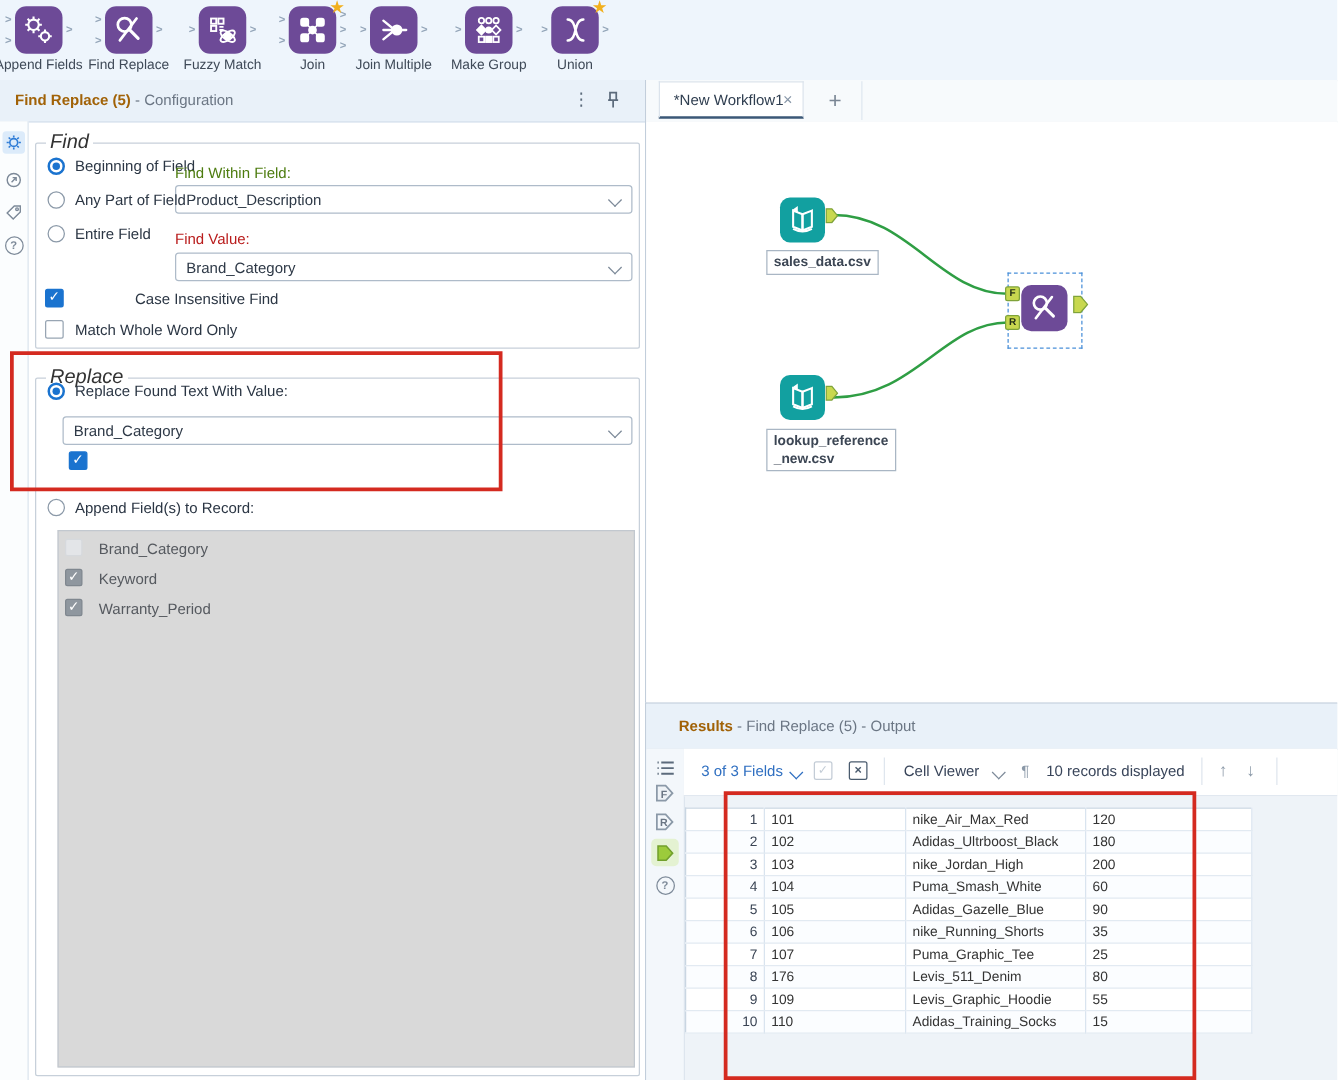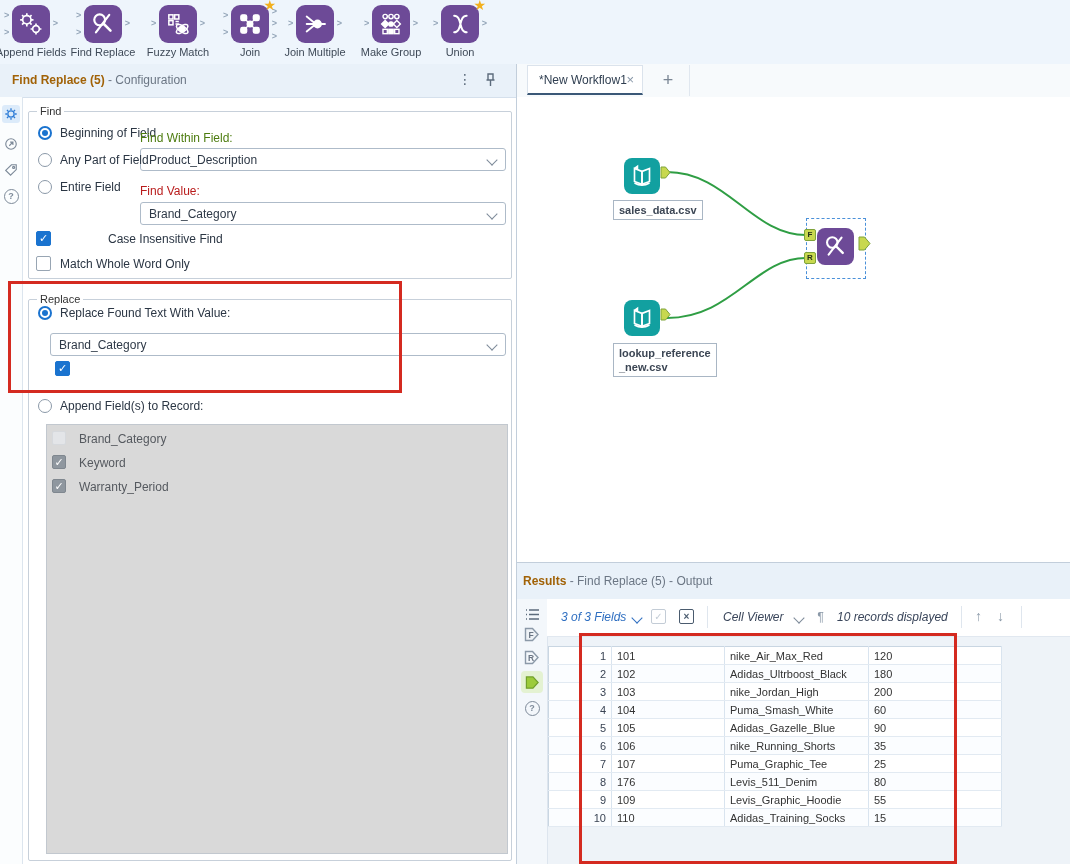--- a/index.html
+++ b/index.html
@@ -18,21 +18,21 @@
   #config{left:0;top:64px;width:516px;height:800px;background:#fff;}
   .panel-head{position:absolute;left:0;top:0;right:0;height:33px;background:#e9f1f9;border-bottom:1px solid #d5e0ec;}
   .panel-title{position:absolute;left:12px;top:9px;font-size:12px;color:#6b7684;}
   .panel-title b{color:#a16207;}
   #cfg-strip{left:0;top:33px;width:22px;height:767px;background:#fbfdfe;border-right:1px solid #dce5ee;}
   .strip-btn{position:absolute;left:2px;width:18px;height:18px;border-radius:3px;display:flex;align-items:center;justify-content:center;cursor:pointer;}
   .strip-sel{background:#dcebfa;}
   .help-circ{width:13px;height:13px;border:1.2px solid #7d8a99;border-radius:50%;font-size:9px;color:#7d8a99;
              display:flex;align-items:center;justify-content:center;font-weight:bold;}
   fieldset{position:absolute;border:1px solid #c7d0da;border-radius:2px;margin:0;padding:0;background:#fff;}
-  legend{font-size:11px;color:#333;margin-left:8px;padding:0 3px;}
+  legend{font-size:16px;color:#333;margin-left:8px;padding:0 3px;font-style:italic;}
   .lbl{position:absolute;font-size:12px;color:#2b3644;white-space:nowrap;}
   .radio{position:absolute;width:14px;height:14px;border:1px solid #8b99a8;border-radius:50%;background:#fff;box-sizing:border-box;cursor:pointer;}
   .radio.sel{border:2px solid #1a73cf;}
   .radio.sel::after{content:"";position:absolute;inset:2px;border-radius:50%;background:#1a73cf;}
   .cbx{position:absolute;width:15px;height:15px;border:1px solid #98a5b3;border-radius:2px;background:#fff;box-sizing:border-box;
        font-size:11px;line-height:13px;text-align:center;color:#fff;cursor:pointer;}
   .cbx.blue{background:#1a73cf;border-color:#1a73cf;}
   .cbx.gray{background:#8f979f;border-color:#7f878f;}
   .cbx.dis{background:#e3e5e8;border-color:#d6d9dd;}
   .dropdown{position:absolute;height:23px;background:#fff;border:1px solid #aebbc9;border-radius:3px;box-sizing:border-box;
@@ -60,21 +60,21 @@
   .node-label{position:absolute;background:#fff;border:1px solid #a9b6c4;font-size:11px;font-weight:bold;color:#3c4654;
               padding:2px 5px;line-height:14px;white-space:nowrap;}
   .sel-box{position:absolute;border:1px dashed #4a90d9;}
   .fr-anchor{position:absolute;width:12px;height:12px;background:#c8d84f;border:1px solid #7fa33a;border-radius:2px;box-sizing:border-box;
              font-size:8px;font-weight:bold;color:#243018;text-align:center;line-height:10px;cursor:pointer;}
   
   #results{left:516px;top:562px;width:554px;height:302px;background:#eef3f8;border-left:1px solid #c2cedb;
            border-top:1px solid #c2cedb;box-sizing:border-box;}
   #res-strip{position:absolute;left:0;top:36px;width:30px;bottom:0;background:#f3f7fb;border-right:1px solid #dde5ee;}
   #res-toolbar{position:absolute;left:30px;top:36px;right:0;height:37px;background:#fff;border-bottom:1px solid #e1e8f0;}
-  .rt-item{position:absolute;top:11px;font-size:12px;color:#39455a;white-space:nowrap;font-style:italic;}
+  .rt-item{position:absolute;top:11px;font-size:12px;color:#39455a;white-space:nowrap;}
   .rt-blue{color:#2f6fc1;}
   .rt-div{position:absolute;top:7px;width:1px;height:22px;background:#dfe6ee;}
   .rt-ic{position:absolute;top:10px;width:15px;height:15px;border-radius:2px;box-sizing:border-box;
          font-size:10px;text-align:center;line-height:14px;cursor:pointer;}
   table.grid{position:absolute;left:31px;top:83px;border-collapse:collapse;background:#fff;
              font-size:11px;color:#333;table-layout:fixed;border:1px solid #c9d6e2;}
   table.grid th{height:17px;background:#f2f6fa;font-weight:bold;color:#33466b;text-align:left;padding:0 5px;
                 border-right:1px solid #d9e4ef;border-bottom:2px solid #8ed04e;}
   table.grid td{height:17px;padding:0 5px;border-right:1px solid #d9e4ef;border-bottom:1px solid #e2eaf2;cursor:default;}
   table.grid tr:nth-child(even) td{background:#fbfdff;}
@@ -368,21 +368,21 @@
       </svg>
     <div class="node-label" style="left:96px;top:246px;">
       <div>lookup_reference</div>
       <div>_new.csv</div>
     </div>
   </div>
 </div>
 
 <div id="results" class="abs">
   <div class="panel-head" style="height:36px;">
-    <div class="panel-title" style="left:6px;top:11px;">
+    <div class="panel-title" style="left:26px;top:11px;">
       <b>Results</b><span> - Find Replace (5) - Output</span>
     </div>
   </div>
 
   <div id="res-strip">
     <div class="strip-btn" style="left:6px;top:6px;">
       <svg width="15" height="13" viewBox="0 0 15 13">
           <g stroke="#5c6b7c" stroke-width="1.5">
             <path d="M4 2h10M4 6.5h10M4 11h10"></path>
             <path d="M1 2h1M1 6.5h1M1 11h1"></path>

